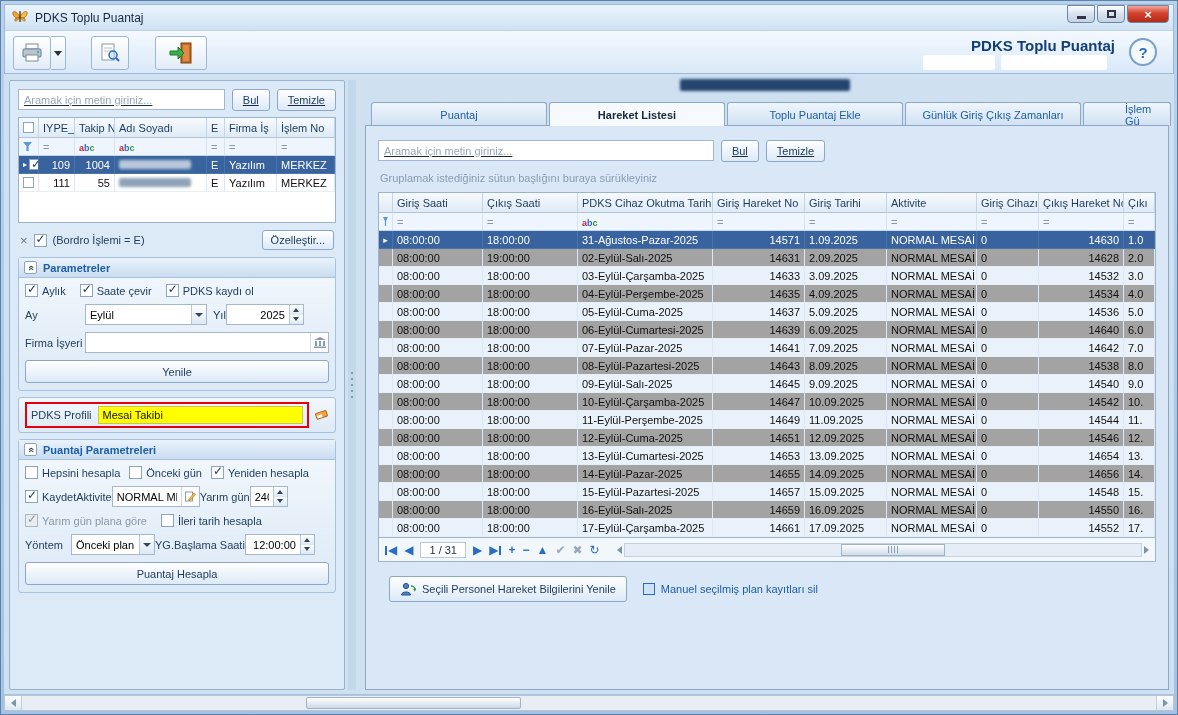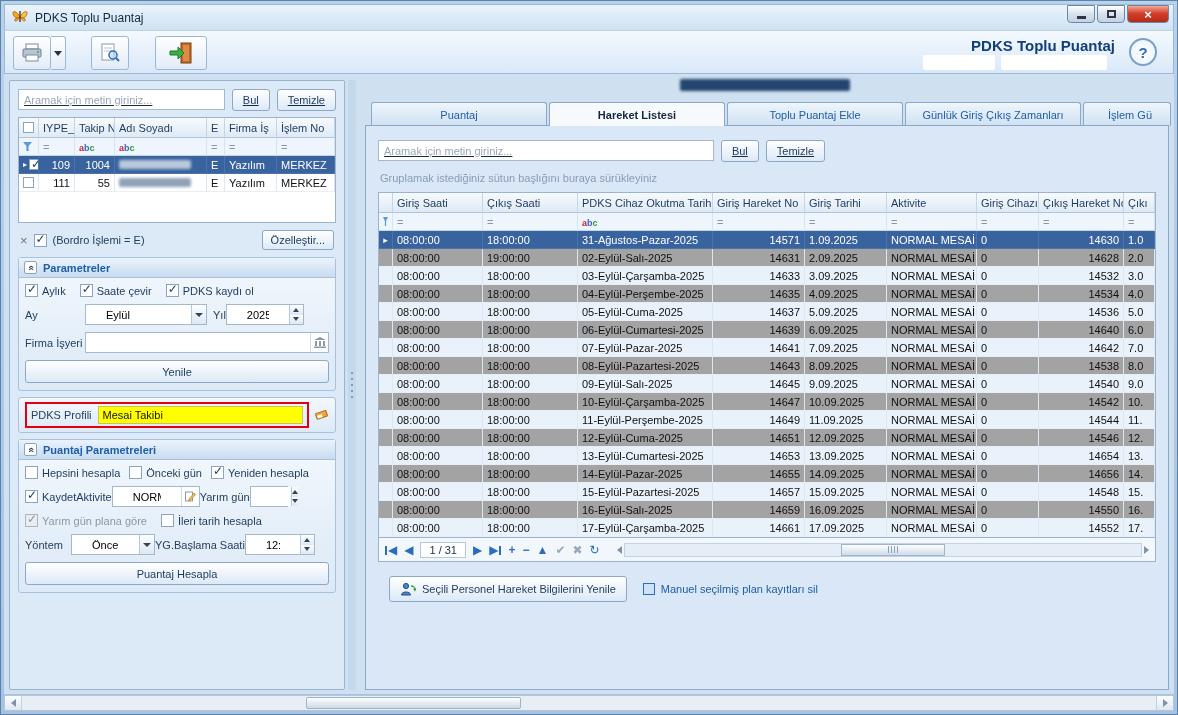--- a/index.html
+++ b/index.html
@@ -51,21 +51,21 @@
   .input{height:21px;border:1px solid #a3b8cf;background:#fff;font-family:inherit;font-size:11px;padding:0 5px;color:#222;}
   .input::placeholder{color:#9aa7b8;}
   .cbl{display:inline-flex;align-items:center;gap:4px;}
   .cb{display:inline-block;width:13px;height:13px;border:1px solid #8ca4bf;background:#fff;position:relative;flex:none;}
   .cb.checked::after{content:"✓";position:absolute;left:1px;top:-3px;font-size:12px;color:#1d3b5a;}
   .cb.disabled{background:#e9edf2;border-color:#aab6c4;}
   .cb.disabled.checked::after{color:#8a98a8;}
   .cbt{color:#1c3a5e;}
   .cbt.dis{color:#8a98a8;}
   .combo,.spin,.iconfield{display:inline-flex;height:21px;border:1px solid #a3b8cf;background:#fff;align-items:stretch;}
-  .combo input,.spin input,.iconfield input{border:none;outline:none;font-family:inherit;font-size:11px;padding:0 20px;min-width:0;flex:1;}
+  .combo input,.spin input,.iconfield input{border:none;outline:none;font-family:inherit;font-size:11px;padding:0 4px;min-width:0;flex:1;}
   .combo-btn{width:15px;background:linear-gradient(#fdfefe,#dde8f4);border-left:1px solid #b7c8da;display:flex;align-items:center;justify-content:center;}
   .combo-btn i{width:0;height:0;border-left:4px solid transparent;border-right:4px solid transparent;border-top:4px solid #345;}
   .spin-btns{width:14px;display:flex;flex-direction:column;border-left:1px solid #b7c8da;}
   .sb{flex:1;background:linear-gradient(#fdfefe,#dde8f4);display:flex;align-items:center;justify-content:center;}
   .sb.up i{width:0;height:0;border-left:3px solid transparent;border-right:3px solid transparent;border-bottom:4px solid #345;}
   .sb.dn i{width:0;height:0;border-left:3px solid transparent;border-right:3px solid transparent;border-top:4px solid #345;}
   .field-icon{width:18px;display:flex;align-items:center;justify-content:center;border-left:1px solid #d0dcea;}
 
   
   .search-row{display:flex;gap:7px;text-decoration:underline;}
@@ -104,21 +104,21 @@
   .red-outline{border:2px solid var(--alert);display:flex;align-items:center;gap:6px;padding:2px 4px;flex:1;}
   .yellow-field{background:var(--highlight);border:1px solid #c9c25a;flex:1;height:18px;display:flex;align-items:center;padding:0 4px;color:#111;}
 
   
   .redacted-header{height:22px;display:flex;justify-content:center;align-items:center;}
   .redacted-header .blk{width:170px;height:12px;background:#23456e;border-radius:2px;filter:blur(1.5px);}
   .tabstrip{display:flex;margin:6px 0 0 12px;height:24px;overflow:hidden;gap:2px;}
   .tab{min-width:176px;flex:none;display:flex;align-items:center;justify-content:center;
     border:1px solid #8ca8c8;border-bottom:none;border-radius:3px 3px 0 0;
     background:linear-gradient(#eef5fc,#d0e1f2);color:#1d5fa6;padding:0 8px;}
-  .tab.last{flex:1;min-width:0;justify-content:flex-start;padding-left:24px;}
+  .tab.last{flex:1;min-width:0;justify-content:flex-start;padding-left:41px;}
   .tab.active{background:#f7fafd;color:#15273d;font-weight:bold;position:relative;z-index:2;}
   .tabpage{flex:1;margin:0 2px 0 6px;border:1px solid #8ca8c8;background:#d9e7f6;margin-top:-1px;
     padding:12px 10px 8px 10px;display:flex;flex-direction:column;overflow:hidden;}
   .tabpage .search-row{margin:2px 2px 0 2px;}
   .tabpage .search-row .input{max-width:352px;}
   .tabpage .search-row .spacer{flex:1;}
   .group-hint{color:#8a9cb5;margin:10px 2px 8px 4px;}
   .mgrid{border:1px solid #9ab4cf;background:#a3a3a3;margin:0 2px;}
   .ind{justify-content:center;color:#fff;font-size:9px;padding:0;}
   .pager{height:24px;margin:0 2px;border:1px solid #9ab4cf;border-top:none;background:#f2f7fc;

